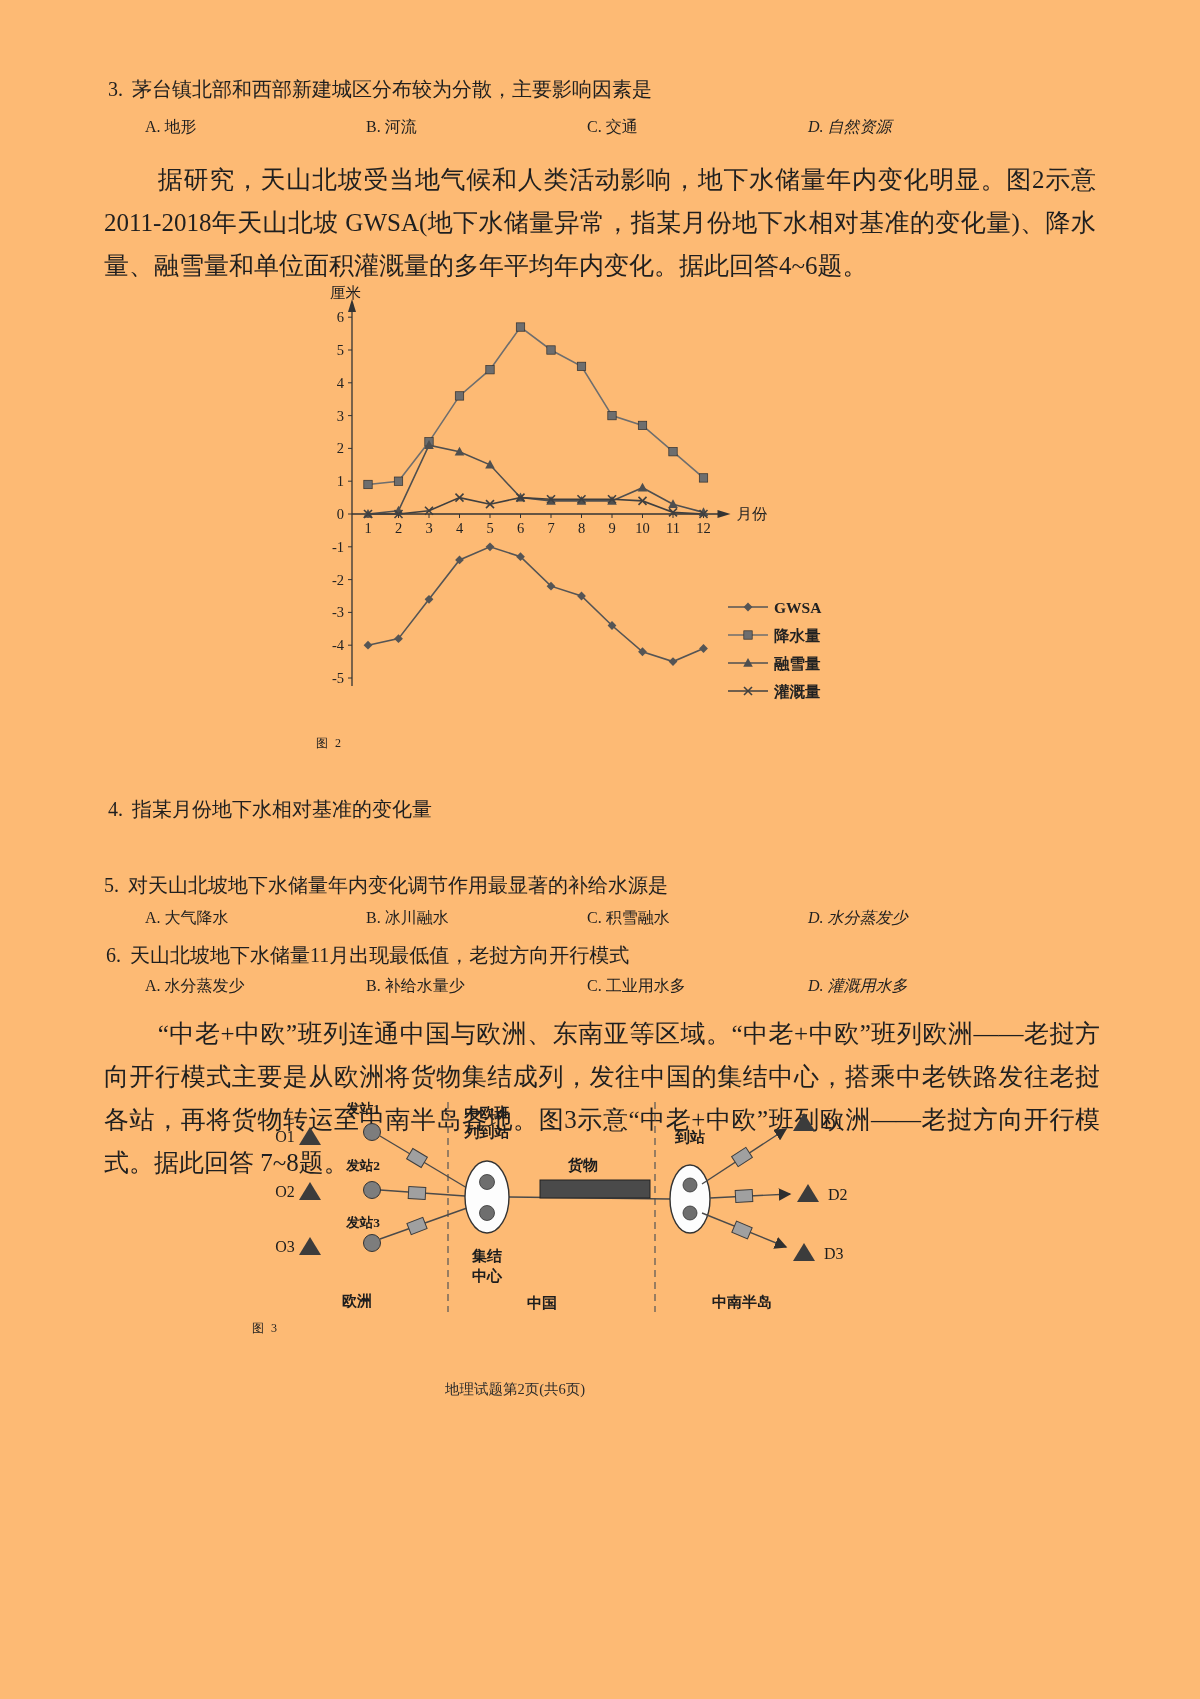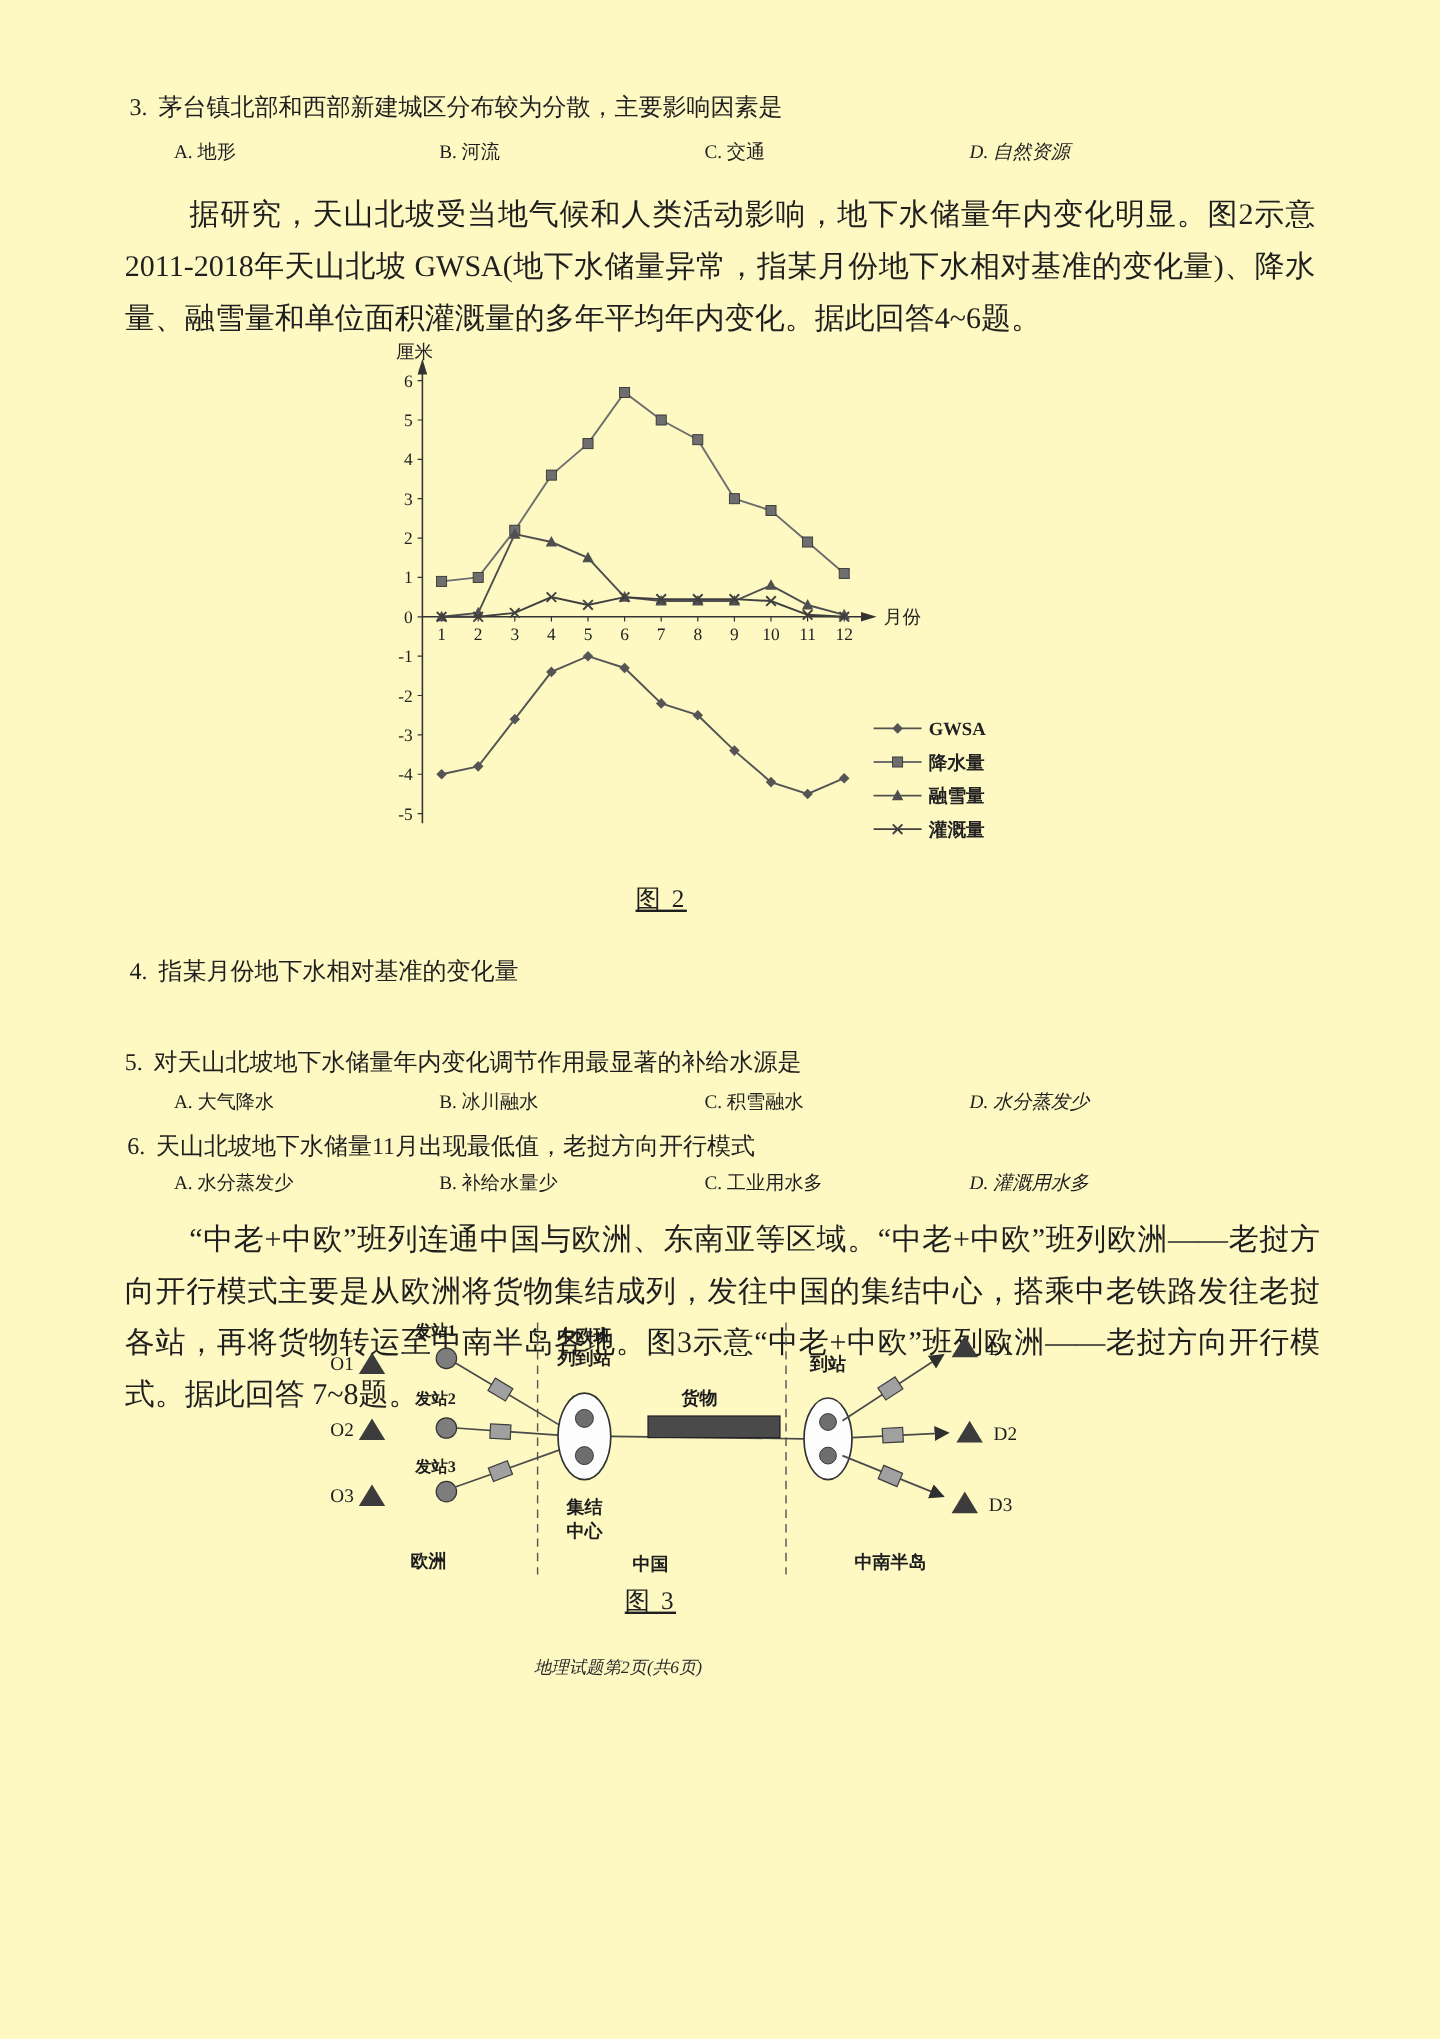--- a/index.html
+++ b/index.html
@@ -1,44 +1,44 @@
 <!DOCTYPE html>
 <html><head>
 <meta charset="utf-8">
 <style>
   * { margin:0; padding:0; box-sizing:border-box; }
   html,body { background:#fdfdfd; }
   .page {
     position:relative; width:1200px; height:1699px; margin:0 auto;
-    background:#fef9c3; color:#1f1f1f;
+    background:#fdba74; color:#1f1f1f;
     font-family:"Liberation Serif","DejaVu Serif",serif;
     overflow:hidden;
   }
   .abs { position:absolute; }
   .qline { font-size:20px; white-space:nowrap; }
   .qnum { margin-right:9px; }
   .opts { display:flex; padding-left:37px; font-size:16px; }
   .opt  { width:221px; white-space:nowrap; }
   .opt:last-child { width:auto;font-style:italic; }
   .para { font-size:25px; line-height:43px; text-align:justify; text-indent:2.15em; }
-  .cap  { text-align:center; font-size:21px; letter-spacing:2px;text-decoration:underline; }
+  .cap  { font-size:12px; letter-spacing:2px; }
   svg { font-family:"Liberation Serif","DejaVu Serif",serif; }
   
   .dash { stroke:#555; stroke-width:1.2; stroke-dasharray:7 5; fill:none; }
   .tri  { fill:#3c3c3c; }
   .stn  { fill:#7d7d7d; stroke:#333; stroke-width:1; }
   .wag  { fill:#a0a0a0; stroke:#3c3c3c; stroke-width:1; }
   .hub  { fill:#fdfdfd; stroke:#333; stroke-width:1.4; }
   .dot  { fill:#6e6e6e; stroke:#333; stroke-width:0.8; }
   .cargo{ fill:#4a4a4a; stroke:#222; stroke-width:1; }
   .ln   { stroke:#4a4a4a; stroke-width:1.4; }
   .f3t  { font-size:16px; fill:#1d1d1d; }
   .f3s  { font-size:13.5px; font-weight:bold; fill:#1d1d1d; }
   .f3b  { font-size:15px; font-weight:bold; fill:#1d1d1d; }
-  .footer { text-align:center; font-size:14.5px; color:#2a2a2a;font-style:italic; }
+  .footer { text-align:center; font-size:14.5px; color:#2a2a2a; }
 </style>
 </head>
 <body>
 
 <div class="page">
 
   <div class="abs qline" style="top:76px;left:108px">
     <span class="qnum">3.</span><span>茅台镇北部和西部新建城区分布较为分散，主要影响因素是</span>
   </div>
   <div class="abs opts" style="top:117px;left:108px;width:1010px">

